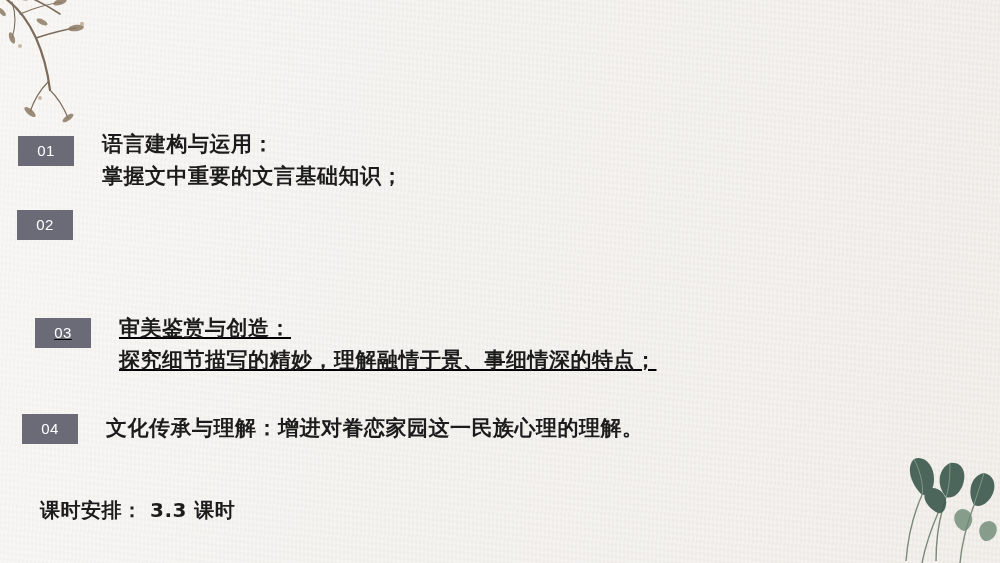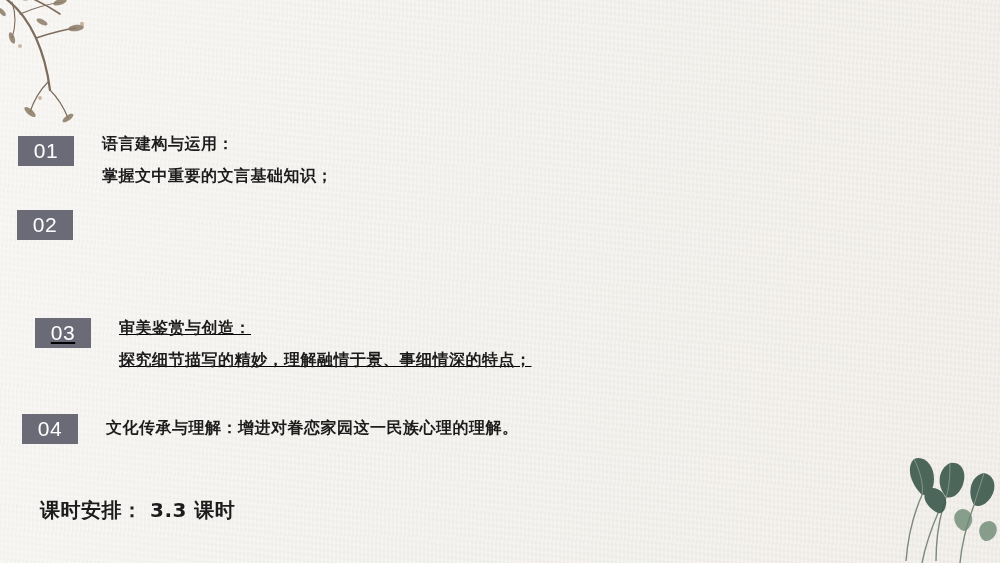--- a/index.html
+++ b/index.html
@@ -69,33 +69,33 @@
   .row {
     position: absolute;
     display: flex;
     align-items: flex-start;
   }
   .num-badge {
     width: 56px;
     height: 30px;
     background: #6b6b78;
     color: #ffffff;
-    font-size: 21px;
+    font-size: 15px;
     line-height: 30px;
     text-align: center;
     letter-spacing: 0.5px;
     font-family: "Liberation Sans", sans-serif;
     flex: 0 0 auto;
   }
   .row-text {
     margin-left: 28px;
     color: #1c1c1c;
     font-family: "DejaVu Sans", "Liberation Sans", sans-serif;
     font-weight: bold;
-    font-size: 16px;
+    font-size: 21px;
     line-height: 32px;
     white-space: pre-line;
     letter-spacing: 0.5px;
   }
 
   .row-1 { left: 18px; top: 128px; }
   .row-2 { left: 17px; top: 208px; flex-direction: column; }
   .row-3 { left: 35px; top: 312px; text-decoration: underline; }
   .row-4 { left: 22px; top: 412px; }
 

